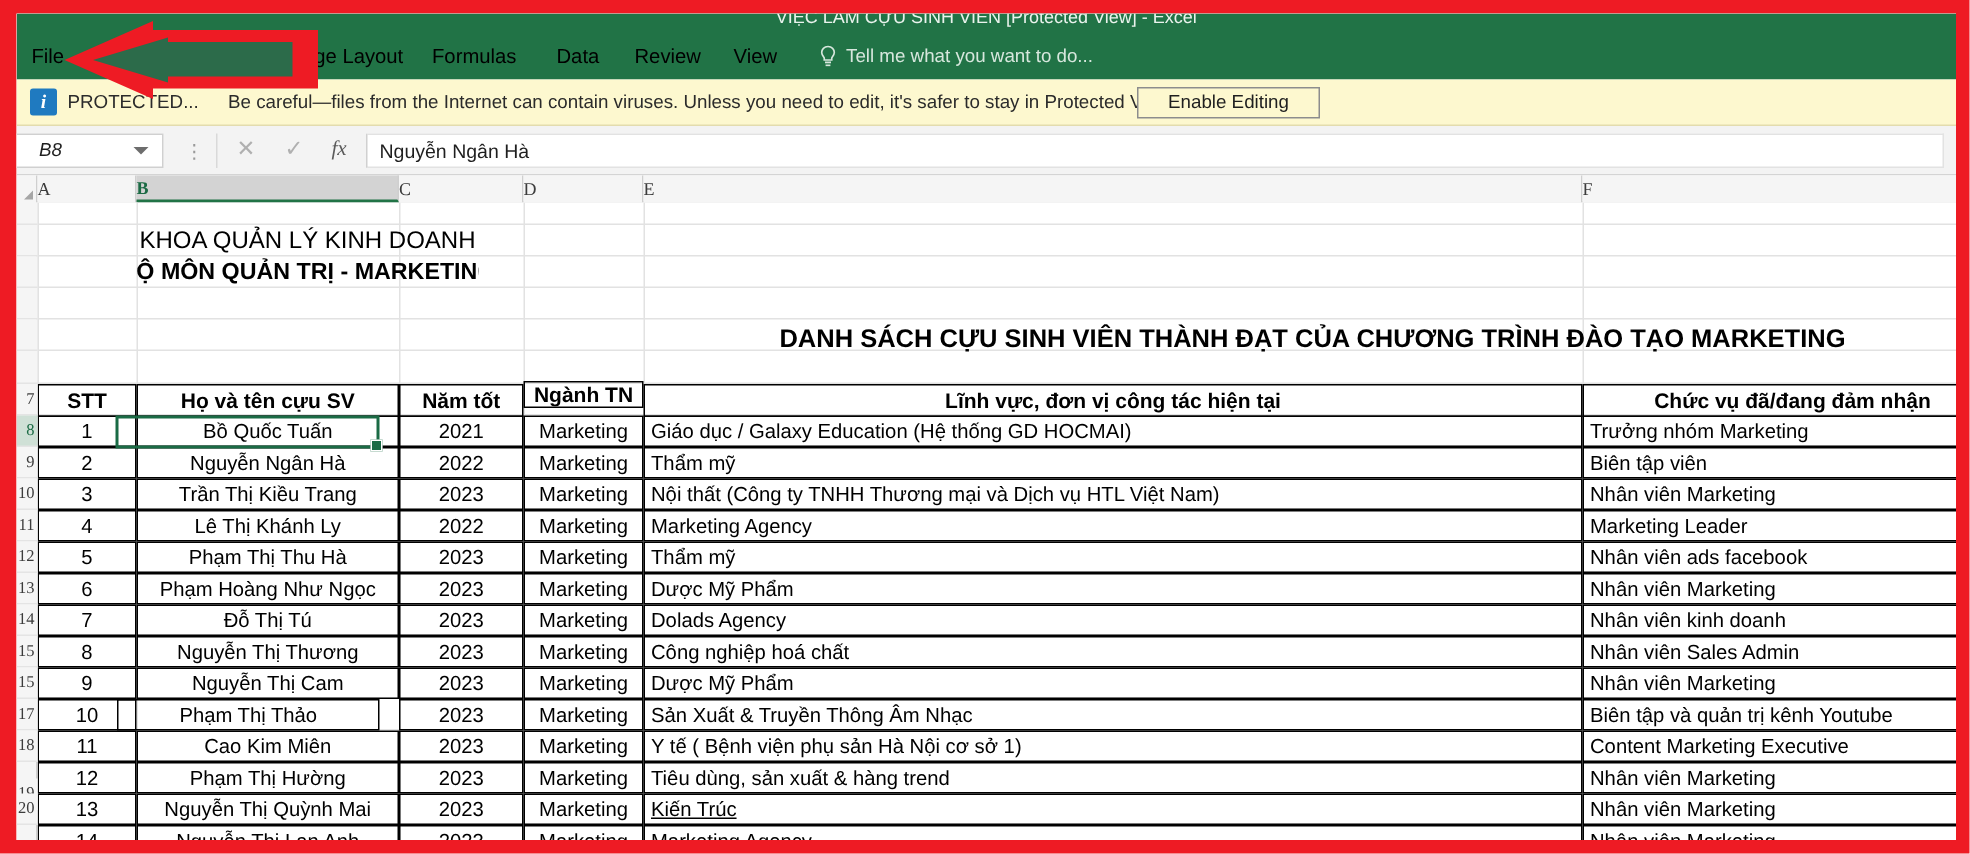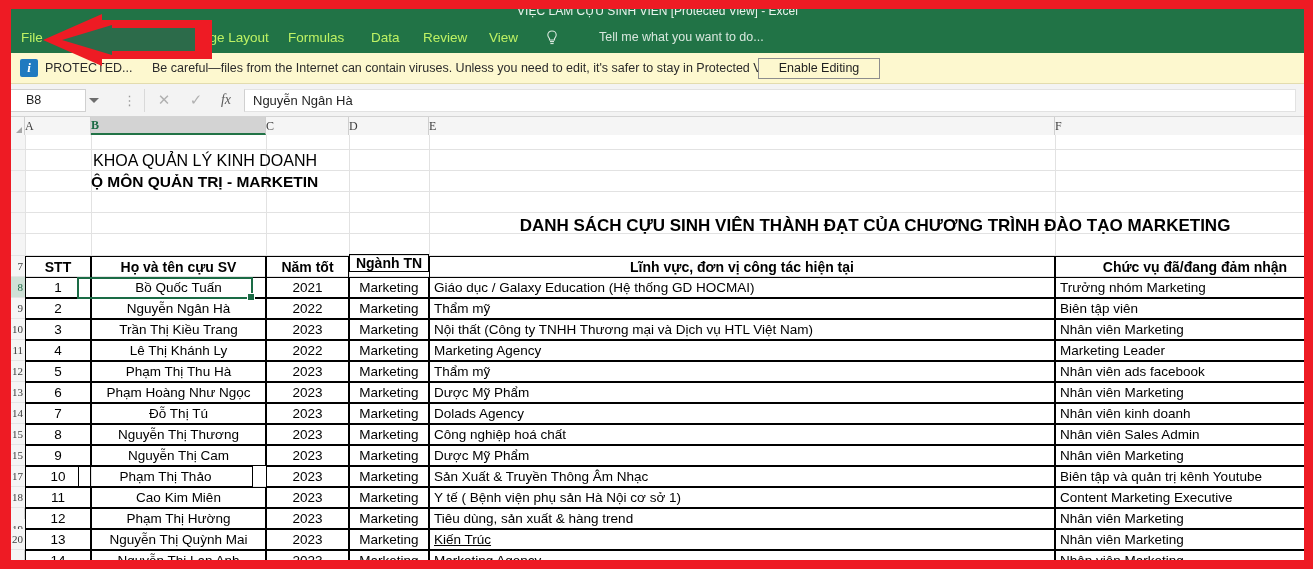--- a/index.html
+++ b/index.html
@@ -37,21 +37,21 @@
     white-space:nowrap; overflow:hidden;
   }
 
   
   .ribbon {
     position:absolute; left:0; top:13px; width:1293px; height:31px;
     background:#217346;
   }
   .tab {
     position:absolute; top:0; height:31px; line-height:31px;
-    color:#bef264; font-size:13.5px; white-space:nowrap;
+    color:#000000; font-size:13.5px; white-space:nowrap;
     cursor:default;
   }
   .tellme {
     position:absolute; top:0; height:31px; line-height:31px;
     color:#d7e7dd; font-size:12.5px; white-space:nowrap;
   }
   .bulb {
     position:absolute; top:8px; width:14px; height:15px;
   }
 
@@ -81,24 +81,24 @@
     font-size:12.5px; color:#1f1f1f; text-align:center; line-height:19px;
     white-space:nowrap; cursor:pointer;
   }
 
   
   .fbar {
     position:absolute; left:0; top:75px; width:1293px; height:33px;
     background:#f3f3f3; border-bottom:1px solid #d4d4d4;
   }
   .namebox {
-    position:absolute; left:-12px; top:5px; width:87px; height:23px;
+    position:absolute; left:-12px; top:5px; width:110px; height:23px;
     background:#fff; border:1px solid #d0d0d0;
     font-size:12.5px; color:#1f1f1f; line-height:21px; padding-left:26px;
-    white-space:nowrap; overflow:hidden;
+    white-space:nowrap; overflow:hidden;font-style:italic;
   }
   .namebox-caret {
     position:absolute; left:78px; top:14px; width:0; height:0;
     border-left:5px solid transparent; border-right:5px solid transparent;
     border-top:5px solid #6d6d6d;
   }
   .fb-dots {
     position:absolute; left:112px; top:9px; font-size:13px; color:#9a9a9a;
     letter-spacing:0; line-height:15px;
   }
@@ -211,21 +211,21 @@
           <div class="tab" style="left: 277px;">Formulas</div>
           <div class="tab" style="left: 360px;">Data</div>
           <div class="tab" style="left: 412px;">Review</div>
           <div class="tab" style="left: 478px;">View</div>
         </div>
     <svg class="bulb" style="left:534px;" viewBox="0 0 14 15">
       <path d="M7 1 C4.4 1 2.8 2.9 2.8 5 C2.8 6.6 3.9 7.7 4.5 8.6 L4.5 10 L9.5 10 L9.5 8.6 C10.1 7.7 11.2 6.6 11.2 5 C11.2 2.9 9.6 1 7 1 Z" fill="none" stroke="#d7e7dd" stroke-width="1.1"></path>
       <rect x="5" y="11" width="4" height="1.2" fill="#d7e7dd"></rect>
       <rect x="5.4" y="13" width="3.2" height="1.1" fill="#d7e7dd"></rect>
     </svg>
-    <div class="tellme" style="left:553px;margin-left:35px;">Tell me what you want to do...</div>
+    <div class="tellme" style="left:553px;">Tell me what you want to do...</div>
   </div>
 
   <div class="protbar">
     <div class="prot-ico">i</div>
     <div class="prot-label">PROTECTED...</div>
     <div class="prot-msg">Be careful—files from the Internet can contain viruses. Unless you need to edit, it's safer to stay in Protected View.</div>
     <div class="enable-btn">Enable Editing</div>
   </div>
 
   <div class="fbar">

